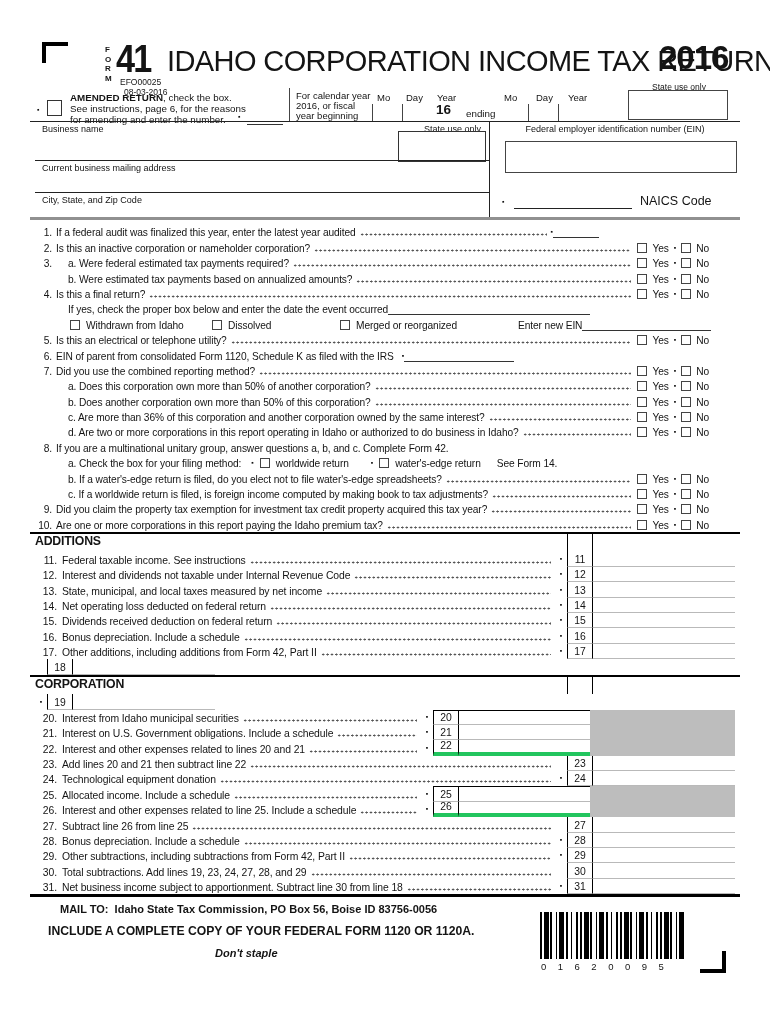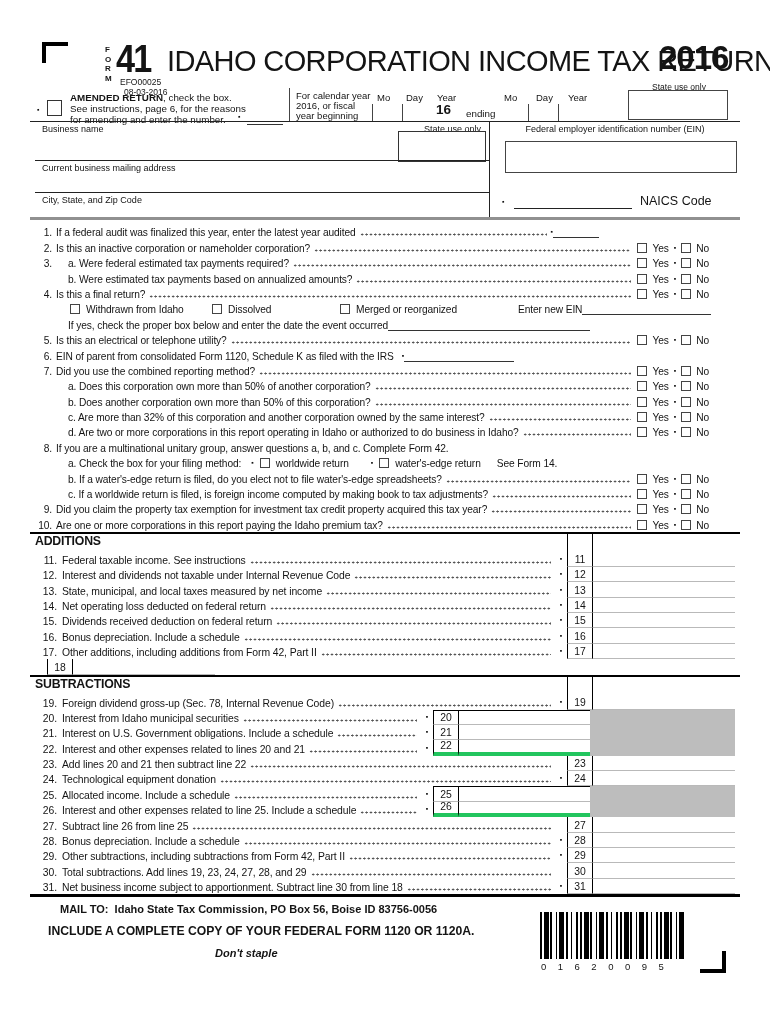--- a/index.html
+++ b/index.html
@@ -211,44 +211,44 @@
           <span class="q-text">Is this a final return?</span>
           <span class="lead"></span>
           <span class="yn">
             <span class="cb"></span>
             <span>Yes</span>
             <span class="sqdot">▪</span>
             <span class="cb"></span>
             <span>No</span>
           </span>
         </div>
+        <div class="q-row sub">
+          <span class="q-no"></span>
+          <span class="q-text">If yes, check the proper box below and enter the date the event occurred</span>
+          <span class="blankline" style="flex: 1 1 40px;"></span>
+          <span class="pad" style="width: 145px;"></span>
+        </div>
         <div class="q-row">
           <span class="q-no"></span>
           <span class="pad" style="width: 14px;"></span>
           <span class="pair" style="width: 142px;">
             <span class="cb"></span>
             <span>Withdrawn from Idaho</span>
           </span>
           <span class="pair" style="width: 128px;">
             <span class="cb"></span>
             <span>Dissolved</span>
           </span>
           <span class="pair" style="width: 178px;">
             <span class="cb"></span>
             <span>Merged or reorganized</span>
           </span>
           <span>Enter new EIN</span>
           <span class="blankline" style="flex: 1 1 40px;"></span>
           <span class="pad" style="width: 24px;"></span>
-        </div>
-        <div class="q-row sub">
-          <span class="q-no"></span>
-          <span class="q-text">If yes, check the proper box below and enter the date the event occurred</span>
-          <span class="blankline" style="flex: 1 1 40px;"></span>
-          <span class="pad" style="width: 145px;"></span>
         </div>
         <div class="q-row">
           <span class="q-no">5.</span>
           <span class="q-text">Is this an electrical or telephone utility?</span>
           <span class="lead"></span>
           <span class="yn">
             <span class="cb"></span>
             <span>Yes</span>
             <span class="sqdot">▪</span>
             <span class="cb"></span>
@@ -294,21 +294,21 @@
           <span class="yn">
             <span class="cb"></span>
             <span>Yes</span>
             <span class="sqdot">▪</span>
             <span class="cb"></span>
             <span>No</span>
           </span>
         </div>
         <div class="q-row sub">
           <span class="q-no"></span>
-          <span class="q-text">c. Are more than 32% of this corporation and another corporation owned by the same interest?</span>
+          <span class="q-text">c. Are more than 36% of this corporation and another corporation owned by the same interest?</span>
           <span class="lead"></span>
           <span class="yn">
             <span class="cb"></span>
             <span>Yes</span>
             <span class="sqdot">▪</span>
             <span class="cb"></span>
             <span>No</span>
           </span>
         </div>
         <div class="q-row sub">
@@ -485,31 +485,26 @@
           <span class="m-amount"></span>
         </div>
         <div class="m-row">
           <span class="m-bullet"></span>
           <span class="m-numcell">18</span>
           <span class="m-amount"></span>
         </div>
       </div>
     <div class="rule"></div>
     <div class="sec-row">
-      <span class="sec-title">SUBTRACTIONS</span>
+      <span class="sec-title">CORPORATION</span>
       <span class="m-numcell hd"></span>
       <span class="m-amount hd"></span>
     </div>
     <div id="sub-list">
         <div class="m-row">
-          <span class="m-lab">
-            <span class="m-no">19.</span>
-            <span class="m-text">Foreign dividend gross-up (Sec. 78, Internal Revenue Code)</span>
-            <span class="lead"></span>
-          </span>
           <span class="m-bullet">
             <span class="sqdot">▪</span>
           </span>
           <span class="m-numcell">19</span>
           <span class="m-amount"></span>
         </div>
         <div class="m-row inner i-first">
           <span class="m-lab">
             <span class="m-no">20.</span>
             <span class="m-text">Interest from Idaho municipal securities</span>

